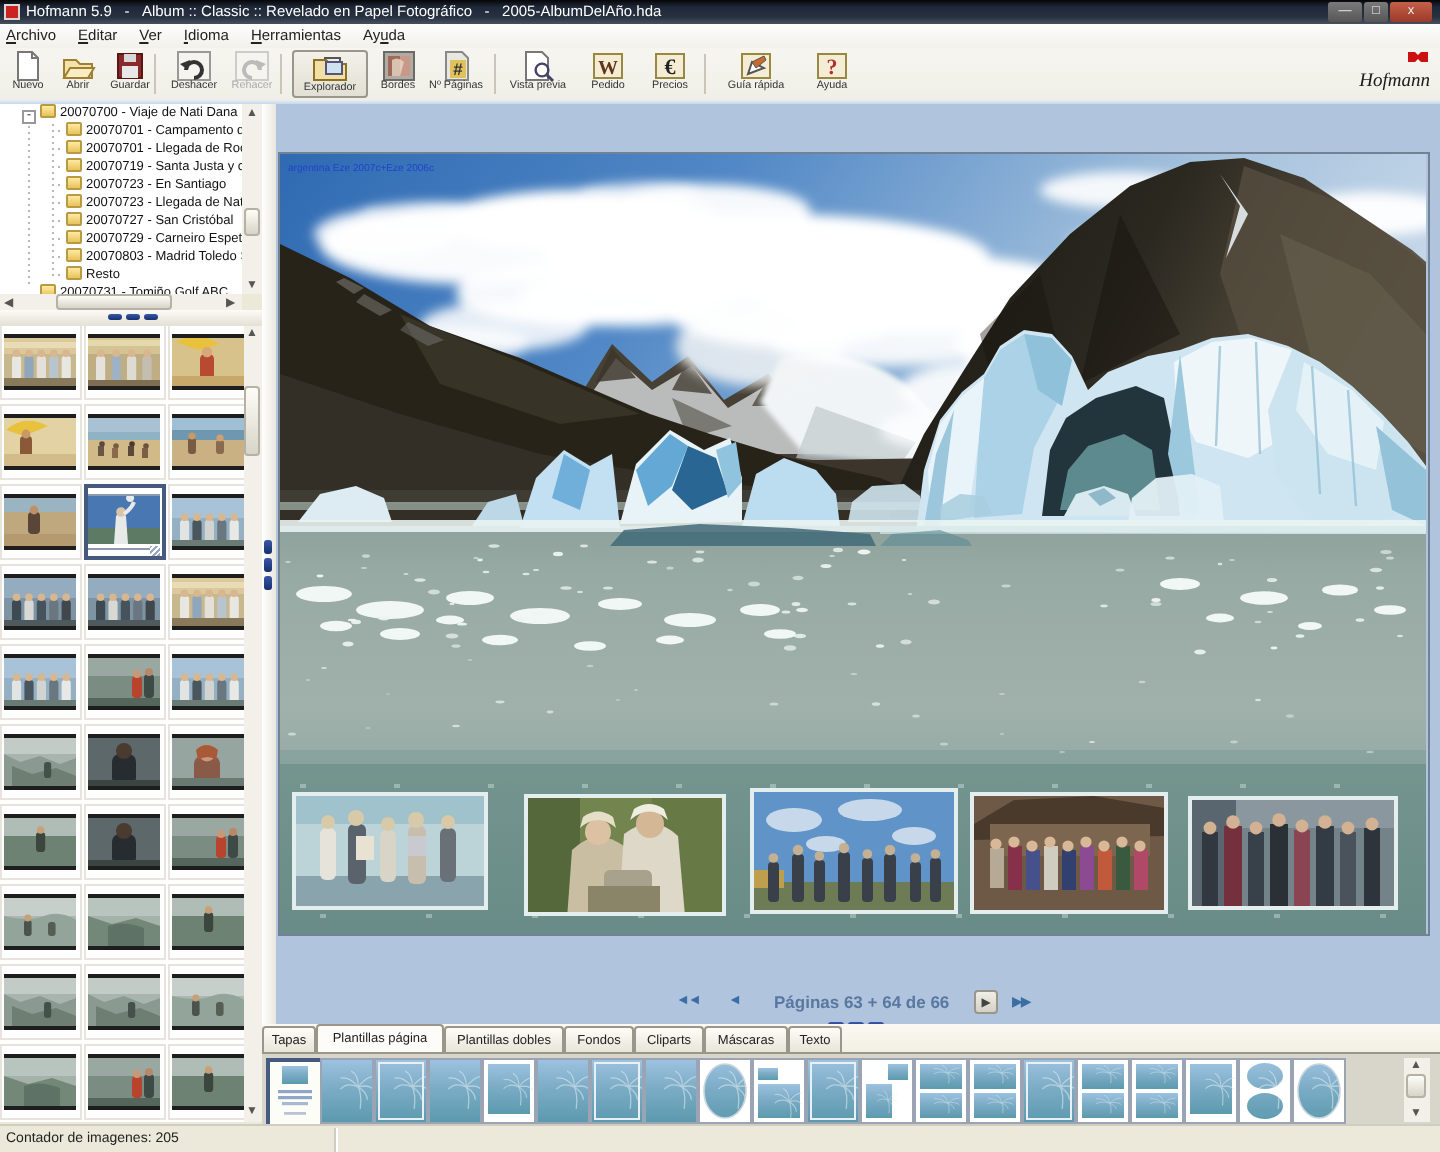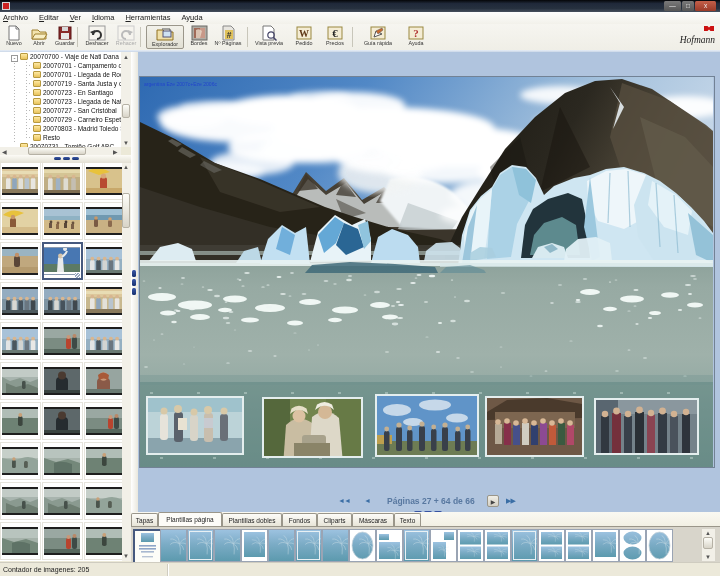--- a/index.html
+++ b/index.html
@@ -46,20 +46,21 @@
 .tmpl{position:absolute;top:2px;width:27px;height:33px;background:#fff}
 .tmpl svg{display:block}
 #tmplsb{position:absolute;background:#f2f0e8;height:32px;top:2px}
 #status{left:0;top:562px;width:720px;height:14px;background:#ece9da;border-top:1px solid #cfccc0;font-size:7px;color:#222}
 </style></head>
 <body>
 <div class="abs" id="title">
   <div class="abs" id="appicon">
       <div></div>
     </div>
+  <span class="txt">Hofmann 5.9&nbsp;&nbsp;&nbsp;-&nbsp;&nbsp;&nbsp;Album :: Classic :: Revelado en Papel Fotográfico&nbsp;&nbsp;&nbsp;-&nbsp;&nbsp;&nbsp;2005-AlbumDelAño.hda</span>
   <div class="abs wbtn" id="btnmin">—</div>
   <div class="abs wbtn" id="btnmax">□</div>
   <div class="abs wbtn" id="btncls">x</div>
 </div>
 <div class="abs" id="menu"><span><u>A</u>rchivo</span><span><u>E</u>ditar</span><span><u>V</u>er</span><span><u>I</u>dioma</span><span><u>H</u>erramientas</span><span>Ay<u>u</u>da</span></div>
 <div class="abs" id="toolbar">
     <div class="tbtn" style="left:1px;width:26px;color:#333">
       <svg width="20" height="16" viewBox="0 0 20 16">
         <path d="M5 1h7l3 3v11H5z" fill="#fff" stroke="#777"></path>
         <path d="M12 1v3h3" fill="none" stroke="#777"></path>
@@ -545,21 +546,21 @@
             <circle cx="43.5" cy="10" r="3.4"></circle>
             <circle cx="55" cy="13" r="3.2"></circle>
             <circle cx="66.5" cy="11" r="3.4"></circle>
             <circle cx="78" cy="14" r="3.2"></circle>
             <circle cx="90" cy="12" r="3.2"></circle>
           </g>
         </svg></div><div id="caption">argentina Eze 2007c+Eze 2006c</div></div>
   <div class="abs" id="nav">
 <span style="position:absolute;left:200px;top:7px;color:#3a6ea5;font-size:7px;letter-spacing:-1px">◄◄</span>
 <span style="position:absolute;left:226px;top:7px;color:#3a6ea5;font-size:7px">◄</span>
-<span style="position:absolute;left:249px;top:6px;color:#5878a0;font-size:8.5px;font-weight:bold">Páginas 27 + 64 de 66</span>
+<span style="position:absolute;left:249px;top:6px;color:#5878a0;font-size:8.5px;font-weight:bold">Páginas 63 + 64 de 66</span>
 <span style="position:absolute;left:349px;top:5px;width:12px;height:12px;background:linear-gradient(#f0eee6,#d4d0c4);border:1px solid #9a968a;border-radius:2px;color:#444;font-size:6px;text-align:center;line-height:12px">▶</span>
 <span style="position:absolute;left:368px;top:7px;color:#3a6ea5;font-size:7px;letter-spacing:-1px">▶▶</span>
 <span class="grip" style="left:276px;top:21px;width:8px;height:4px"></span>
 <span class="grip" style="left:286px;top:21px;width:8px;height:4px"></span>
 <span class="grip" style="left:296px;top:21px;width:8px;height:4px"></span>
 </div>
 </div>
 <div class="abs" id="tree">
     <div style="position:absolute;left:14px;top:8px;width:1px;height:84px;background:repeating-linear-gradient(#b8b8b8 0 1px,#fff 1px 3px)"></div>
 <div style="position:absolute;left:26px;top:10px;width:1px;height:76px;background:repeating-linear-gradient(#b8b8b8 0 1px,#fff 1px 3px)"></div>

